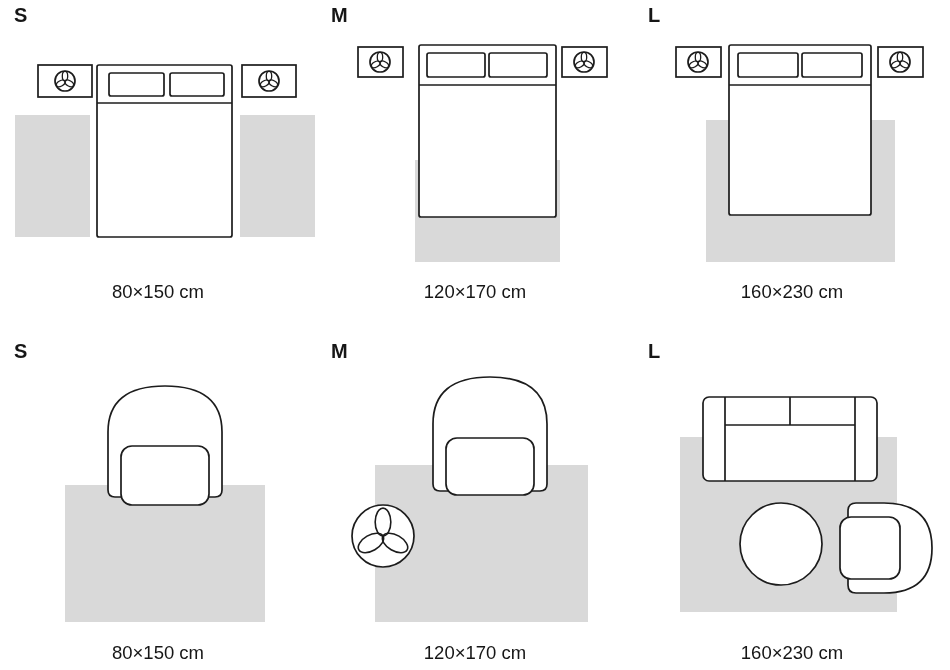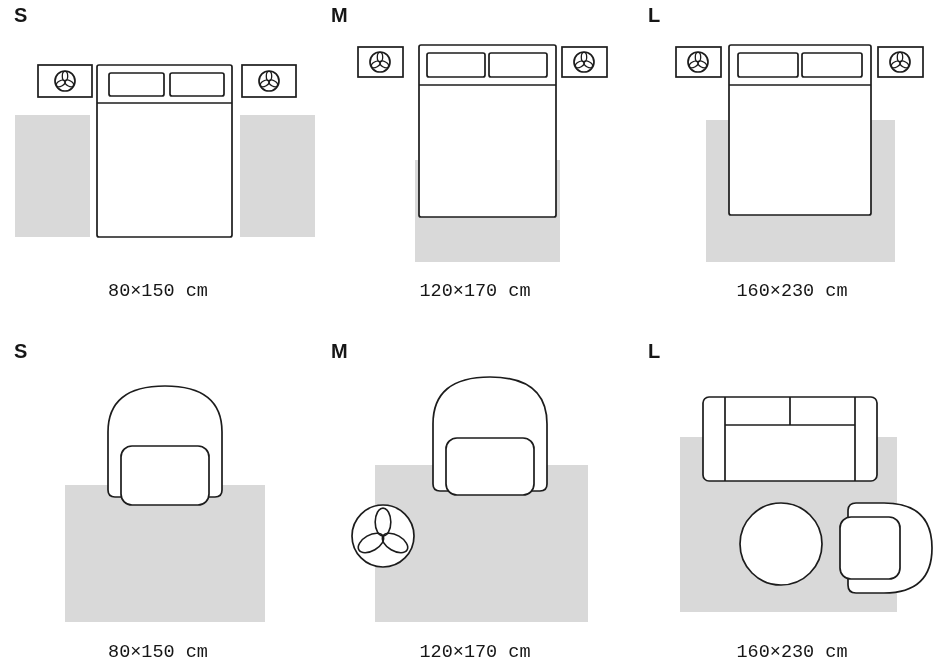--- a/index.html
+++ b/index.html
@@ -15,21 +15,21 @@
   .panel{position:absolute;width:316px;}
   .panel.top{top:0;height:310px;}
   .panel.bottom{top:336px;height:330px;}
   .p0{left:0;} .p1{left:317px;} .p2{left:634px;}
   .size-label{
     position:absolute;left:14px;top:4px;
     font-size:20px;font-weight:700;color:var(--text-color,#161616);
   }
   .dim-label{
     position:absolute;left:0;width:100%;text-align:center;
-    font-size:18.5px;color:var(--text-color,#161616);font-family:Liberation Mono, monospace;
+    font-size:18.5px;color:var(--text-color,#161616);
   }
   .panel.top .dim-label{top:281px;}
   .panel.bottom .dim-label{top:306px;}
   svg.diagram{position:absolute;left:0;display:block;color:var(--outline,#1c1c1c);}
   .panel.top svg.diagram{top:0;}
   .panel.bottom svg.diagram{top:36px;}
   .ol{fill:#fff;stroke:var(--outline,#1c1c1c);stroke-width:1.7;}
   .so{fill:none;stroke:var(--outline,#1c1c1c);stroke-width:1.7;}
   .rug{fill:var(--rug-fill,#d9d9d9);stroke:none;}
   .defs-holder{position:absolute;width:0;height:0;}

